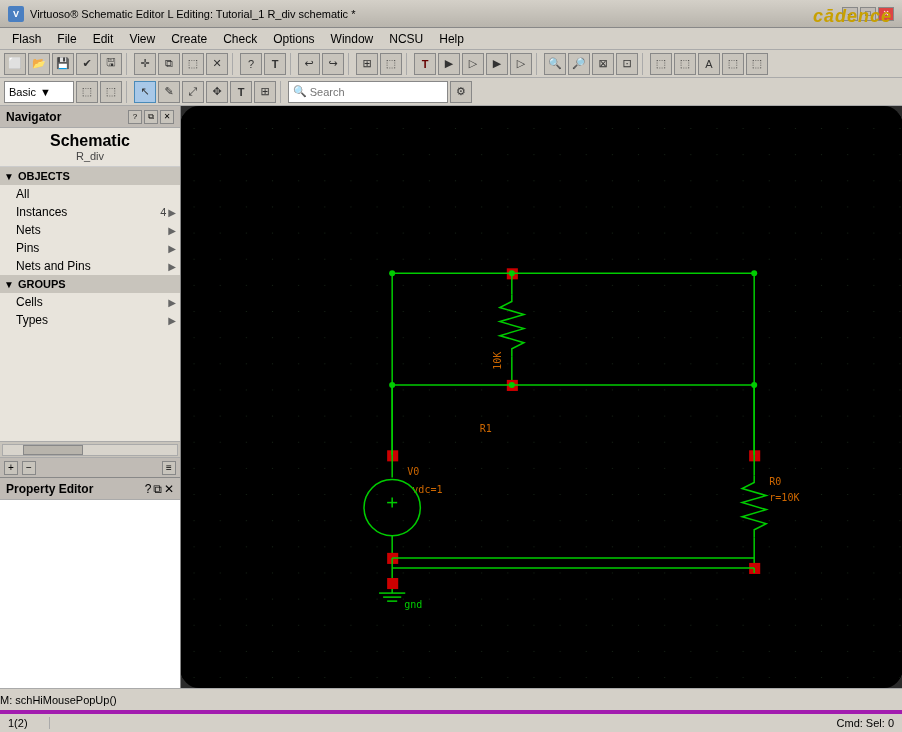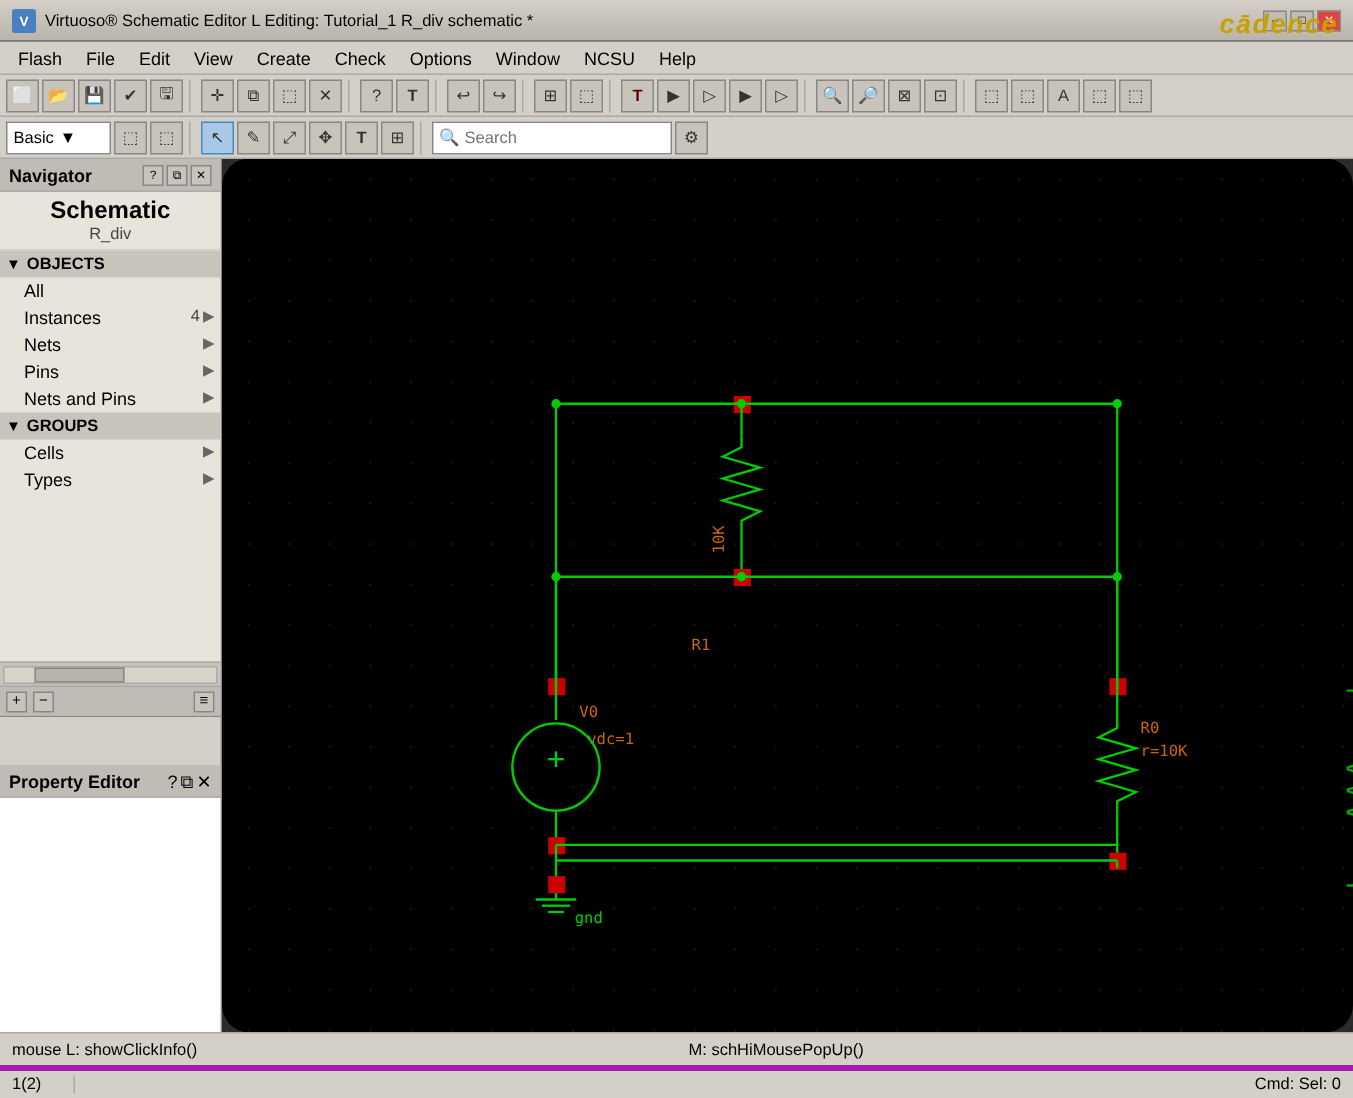--- a/index.html
+++ b/index.html
@@ -73,21 +73,21 @@
     .tb-search input { border: none; outline: none; font-size: 11px; flex: 1; background: transparent; }
 
     
     #main {
       display: flex;
       height: calc(732px - 28px - 22px - 28px - 28px - 22px - 22px);
     }
 
     
     #left-panel {
-      width: 148px;
+      width: 181px;
       background: #d4d0c8;
       border-right: 1px solid #888;
       display: flex;
       flex-direction: column;
     }
 
     
     #navigator {
       flex: 1;
       display: flex;
@@ -125,21 +125,21 @@
       background: #c8c4bc;
       font-size: 11px;
       font-weight: bold;
       color: #000;
       cursor: pointer;
     }
     .nav-section-header .arrow { margin-right: 4px; font-size: 10px; }
 
     .nav-item {
       display: flex;
-      align-items: flex-start;
+      align-items: center;
       padding: 2px 4px 2px 16px;
       font-size: 12px;
       color: #000;
       cursor: pointer;
     }
     .nav-item .label { flex: 1; }
     .nav-item .count { font-size: 11px; color: #444; margin-right: 2px; }
     .nav-item .arrow { font-size: 10px; color: #666; }
 
     
@@ -166,21 +166,20 @@
       flex-direction: column;
     }
     #property-editor-header {
       height: 22px;
       background: #c0bbb5;
       border-bottom: 1px solid #aaa;
       display: flex;
       align-items: center;
       padding: 0 6px;
       justify-content: space-between;
-      margin-top: 32px;
     }
     #property-editor-header .title { font-size: 12px; font-weight: bold; color: #000; }
     #property-editor-header .btns { display: flex; gap: 2px; }
     #property-editor-content { flex: 1; background: white; }
 
     
     #canvas {
       flex: 1;
       background: #000;
       position: relative;
@@ -625,21 +624,20 @@
       <circle cx="329" cy="268" r="3" fill="#00cc00"></circle>
       <circle cx="210" cy="268" r="3" fill="#00cc00"></circle>
       <circle cx="570" cy="268" r="3" fill="#00cc00"></circle>
       <circle cx="210" cy="157" r="3" fill="#00cc00"></circle>
       <circle cx="570" cy="157" r="3" fill="#00cc00"></circle>
     </svg>
   </div>
 </div>
 
 <div id="statusbar">
-  <span class="left">mouse L: showClickInfo()</span>
   <span class="mid">M: schHiMousePopUp()</span>
 </div>
 
 <div id="bottombar">
   <span class="left">1(2)</span>
   <span class="mid"></span>
   <span class="right">Cmd:  Sel: 0</span>
 </div>
 
 </body></html>

